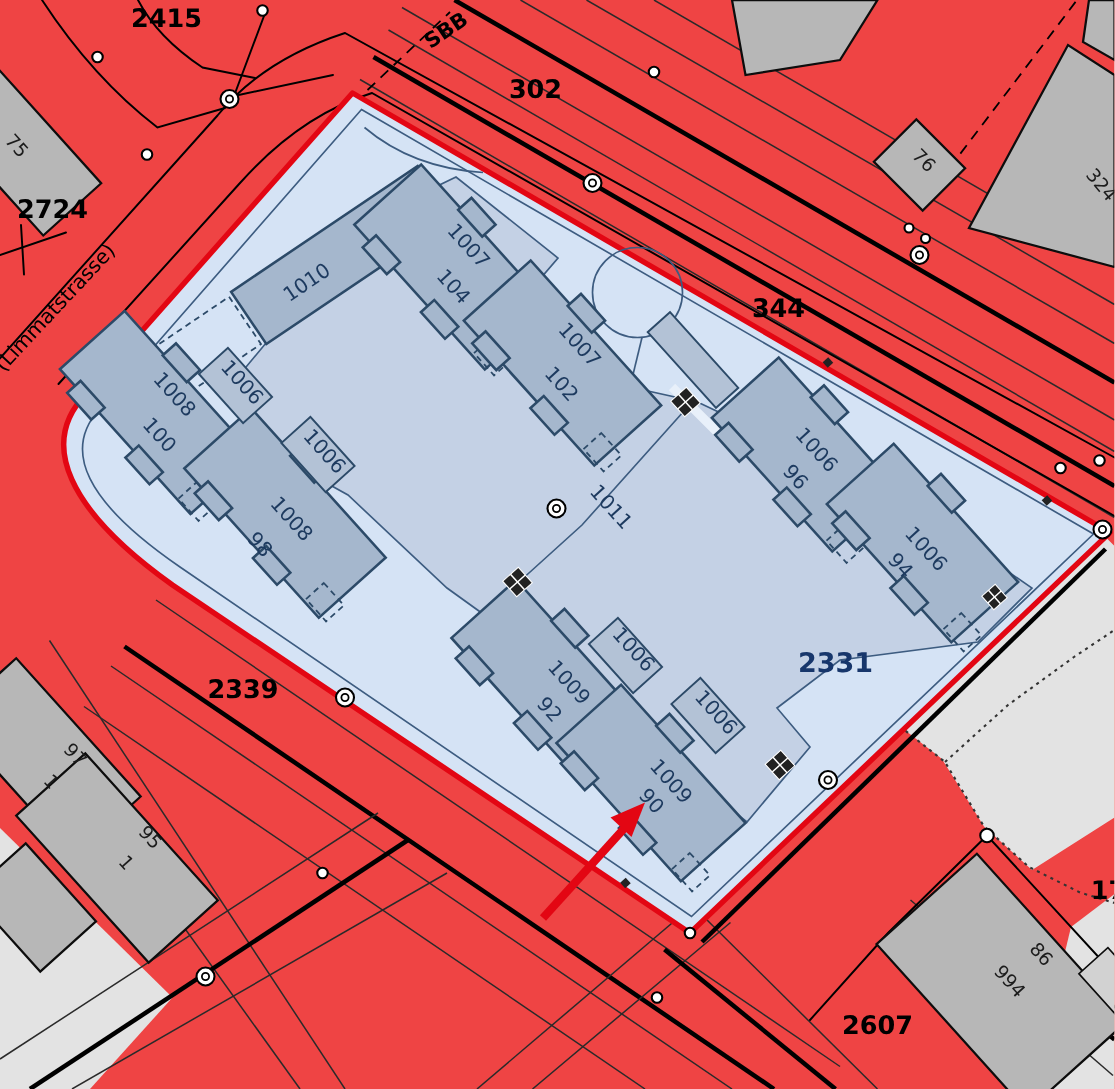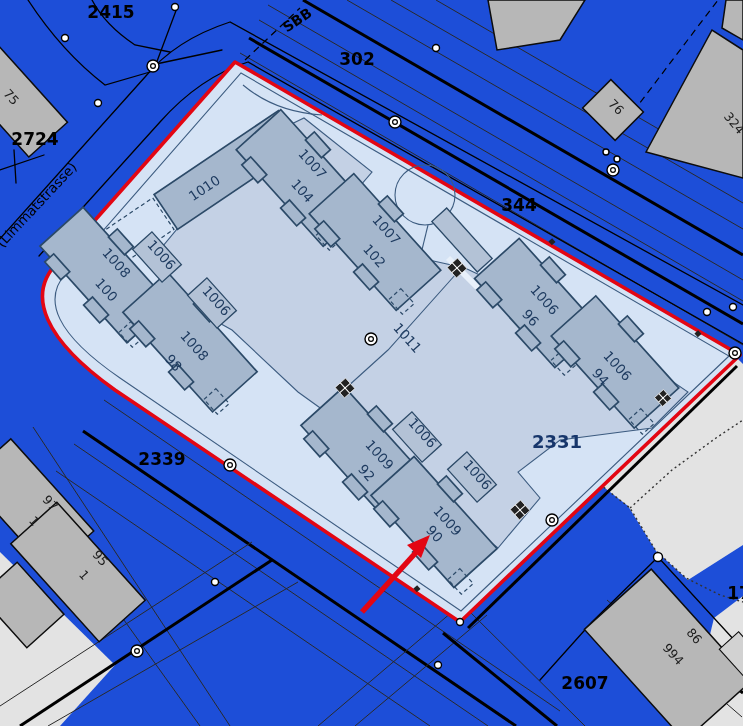--- a/index.html
+++ b/index.html
@@ -1,16 +1,16 @@
 <!DOCTYPE html>
 <html><head>
 <meta charset="utf-8">
 <style>
   html,body{margin:0;padding:0;background:#fff;}
-  #stage{width:743px;height:726px;position:relative;overflow:hidden;background:#1d4ed8;
+  #stage{width:743px;height:726px;position:relative;overflow:hidden;background:#ef4444;
          font-family:"DejaVu Sans","Liberation Sans",sans-serif;}
   svg{display:block}
   .road{stroke:#000;stroke-width:1.3;fill:none;stroke-linecap:round}
   .roadthin{stroke:#2a2a2a;stroke-width:1;fill:none}
   .rail{stroke:#000;stroke-width:3;fill:none}
   .dashln{stroke:#000;stroke-width:1.2;fill:none;stroke-dasharray:7 5}
   .dotted{stroke:#333;stroke-width:1.4;fill:none;stroke-dasharray:2 3}
   .grayarea{fill:#e3e3e3;stroke:none}
   .graybldg{fill:#b7b7b7;stroke:#0d0d0d;stroke-width:1.5}
   .graybldg2{fill:#d2d2d2;stroke:#0d0d0d;stroke-width:1.1}

